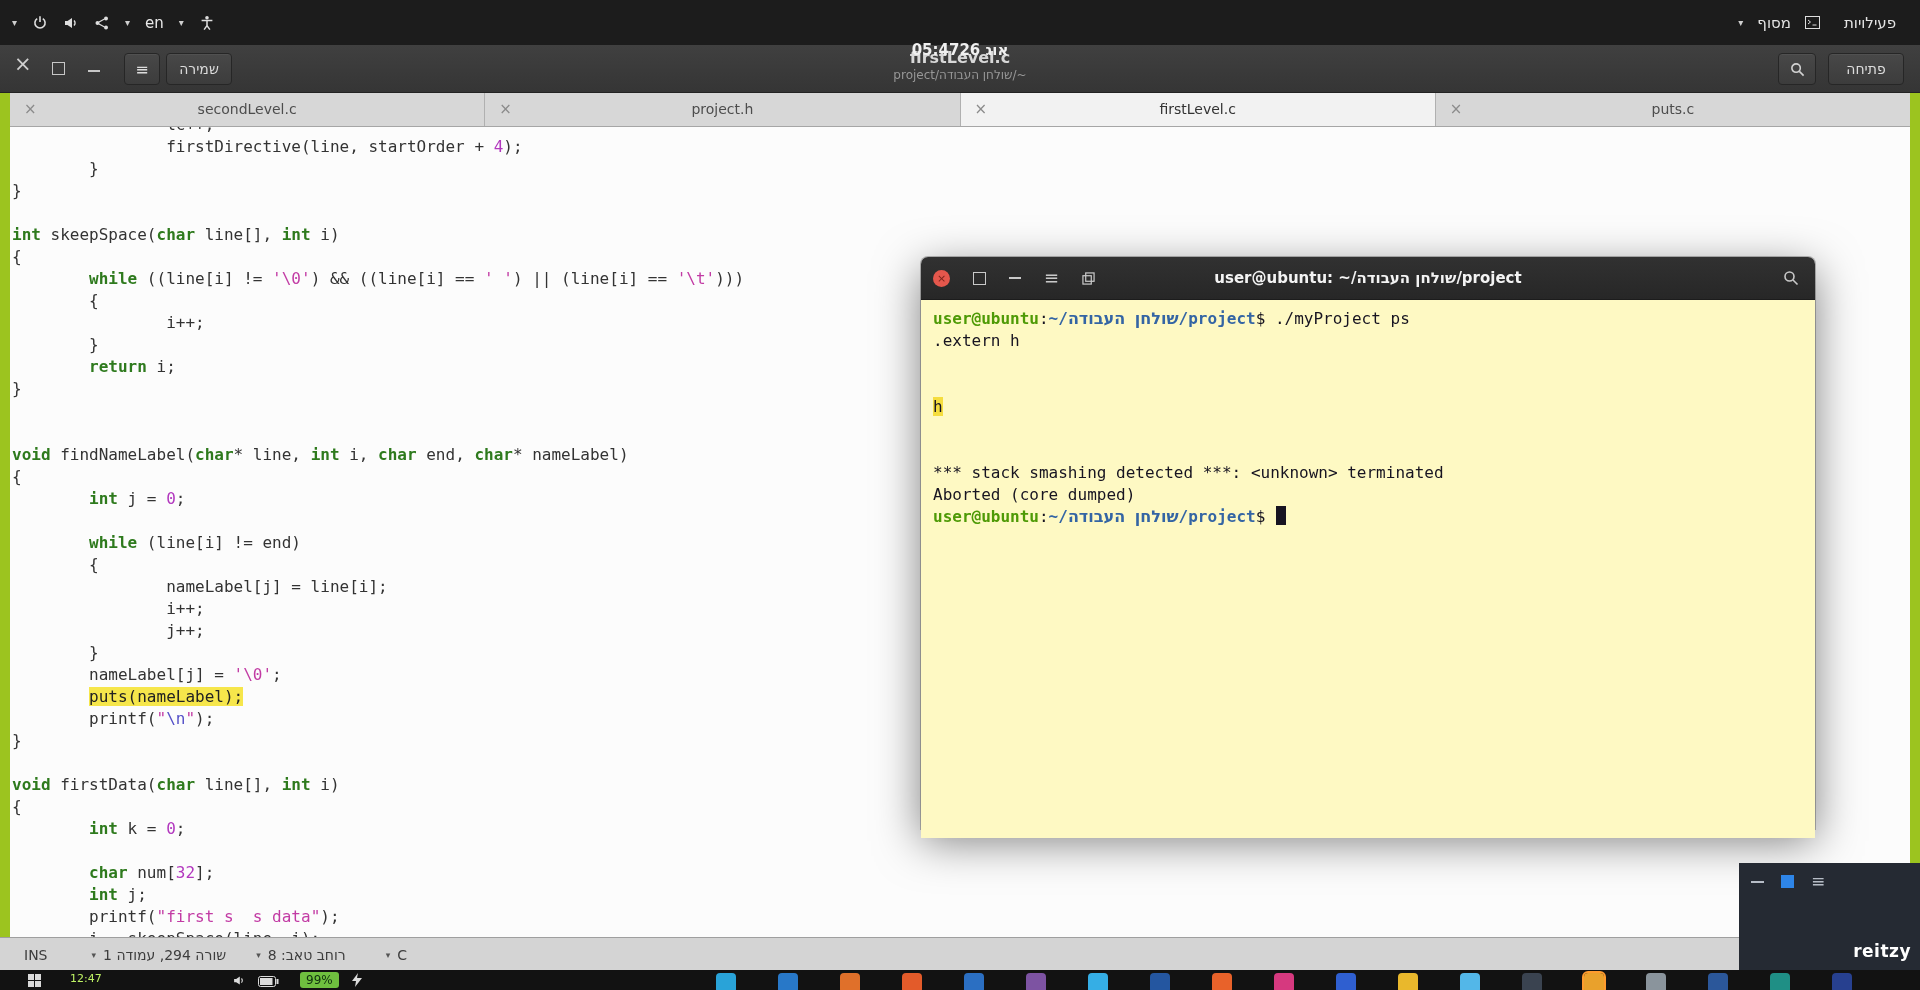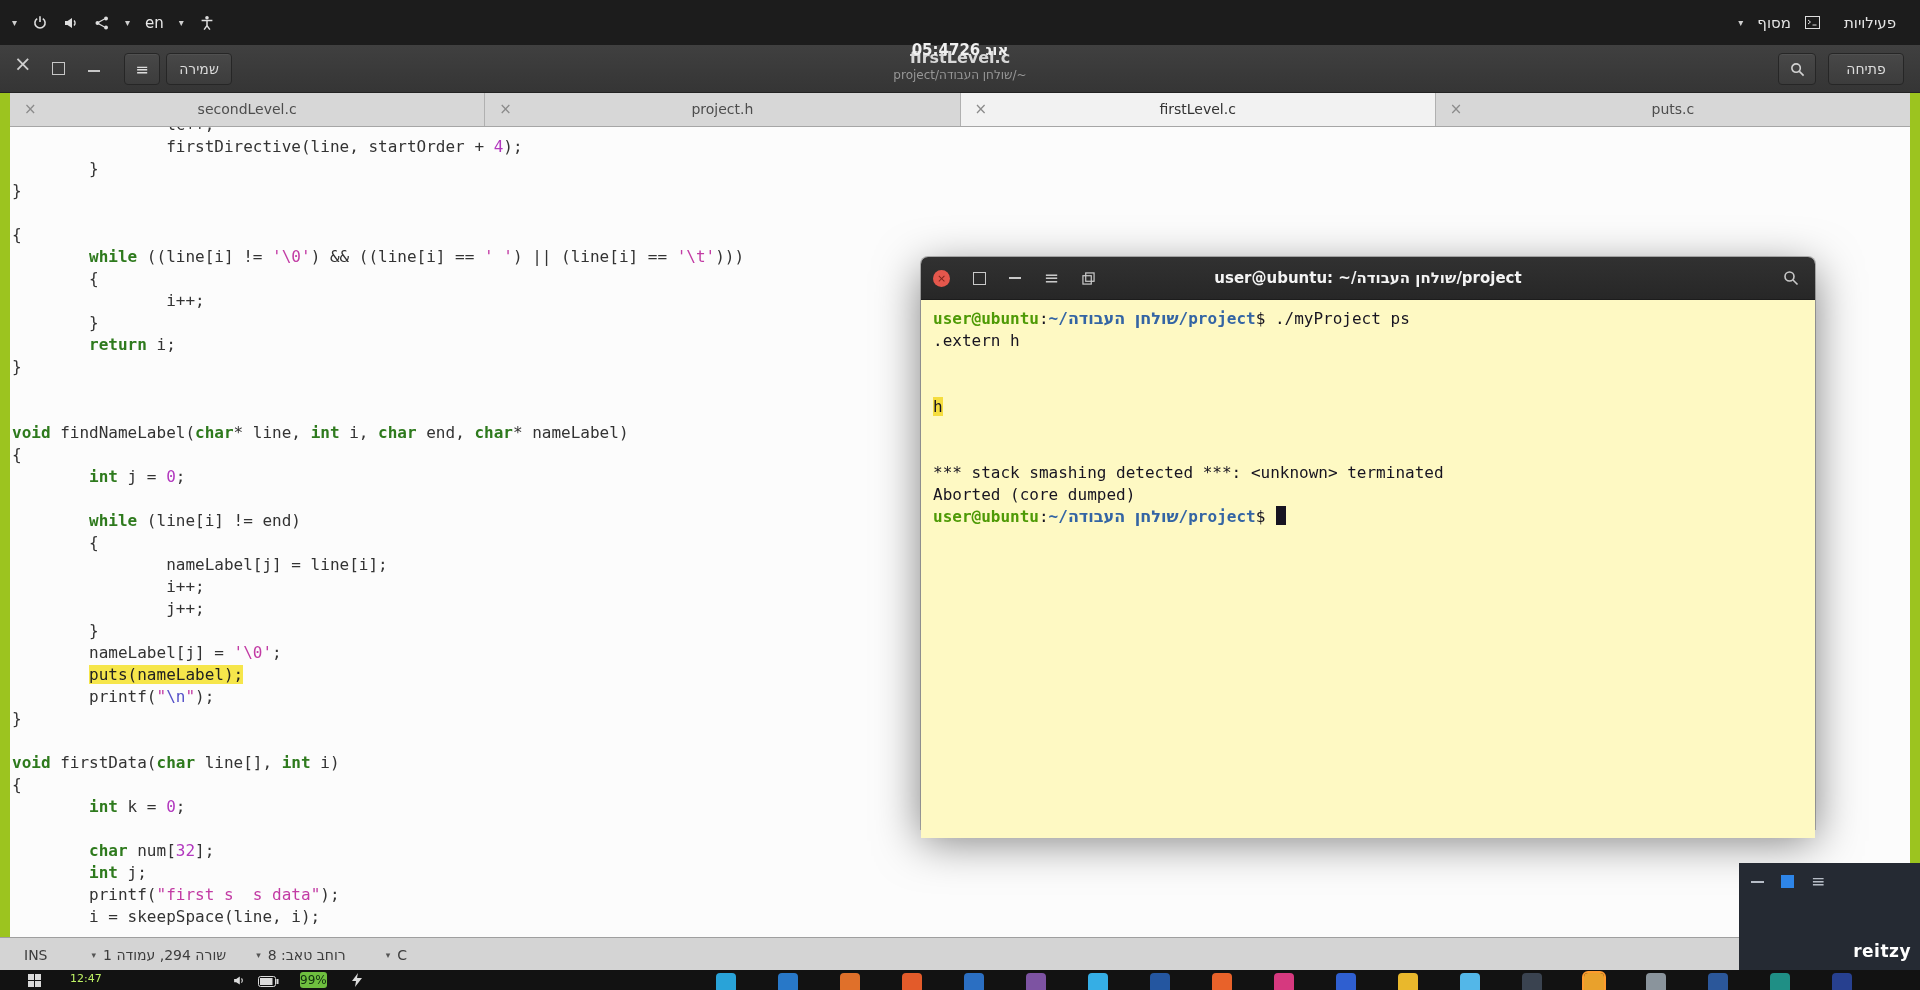--- a/index.html
+++ b/index.html
@@ -100,21 +100,21 @@
   .watermark{position:absolute;right:9px;bottom:9px;color:#fff;font-weight:800;font-size:17px;letter-spacing:.5px}
 
   
   .taskbar{position:absolute;left:0;top:970px;width:1920px;height:20px;background:#121212;z-index:30}
   .win-logo{position:absolute;left:28px;top:4px;display:grid;grid-template-columns:6px 6px;
             grid-template-rows:6px 6px;gap:1px}
   .win-logo i{background:#d9d9d9}
   .tb-time{position:absolute;left:70px;top:2px;color:#bef264;font-size:11px}
   .tb-ico{position:absolute;top:4px;color:#dcdcdc;display:inline-flex}
   .tb-badge{position:absolute;left:300px;top:2px;background:#6fbf3f;color:#10300f;font-size:12px;
-            padding:0 0;border-radius:3px;line-height:16px}
+            padding:0 6px;border-radius:3px;line-height:16px}
   .tb-icon{position:absolute;top:3px;width:20px;height:20px;border-radius:4px}
   .tb-icon.active{outline:2px solid #ff9b2e;outline-offset:0}
 </style>
 </head>
 <body>
 
 <div class="desktop">
 
   <header class="top-panel">
     <div class="panel-left">
@@ -210,20 +210,21 @@
   <div class="stripe left"></div>
   <div class="stripe right"></div>
 
   <div class="editor">
     <div class="code">
         <div class="cl"><span class="p">		lc++;</span></div>
         <div class="cl"><span class="p">		firstDirective(line, startOrder + </span><span class="n">4</span><span class="p">);</span></div>
         <div class="cl"><span class="p">	}</span></div>
         <div class="cl"><span class="p">}</span></div>
         <div class="cl"></div>
+        <div class="cl"><span class="k">int</span><span class="p"> skeepSpace(</span><span class="k">char</span><span class="p"> line[], </span><span class="k">int</span><span class="p"> i)</span></div>
         <div class="cl"><span class="p">{</span></div>
         <div class="cl"><span class="p">	</span><span class="k">while</span><span class="p"> ((line[i] != </span><span class="s">'\0'</span><span class="p">) &amp;&amp; ((line[i] == </span><span class="s">' '</span><span class="p">) || (line[i] == </span><span class="s">'\t'</span><span class="p">)))</span></div>
         <div class="cl"><span class="p">	{</span></div>
         <div class="cl"><span class="p">		i++;</span></div>
         <div class="cl"><span class="p">	}</span></div>
         <div class="cl"><span class="p">	</span><span class="k">return</span><span class="p"> i;</span></div>
         <div class="cl"><span class="p">}</span></div>
         <div class="cl"></div>
         <div class="cl"></div>
         <div class="cl"><span class="k">void</span><span class="p"> findNameLabel(</span><span class="k">char</span><span class="p">* line, </span><span class="k">int</span><span class="p"> i, </span><span class="k">char</span><span class="p"> end, </span><span class="k">char</span><span class="p">* nameLabel)</span></div>

